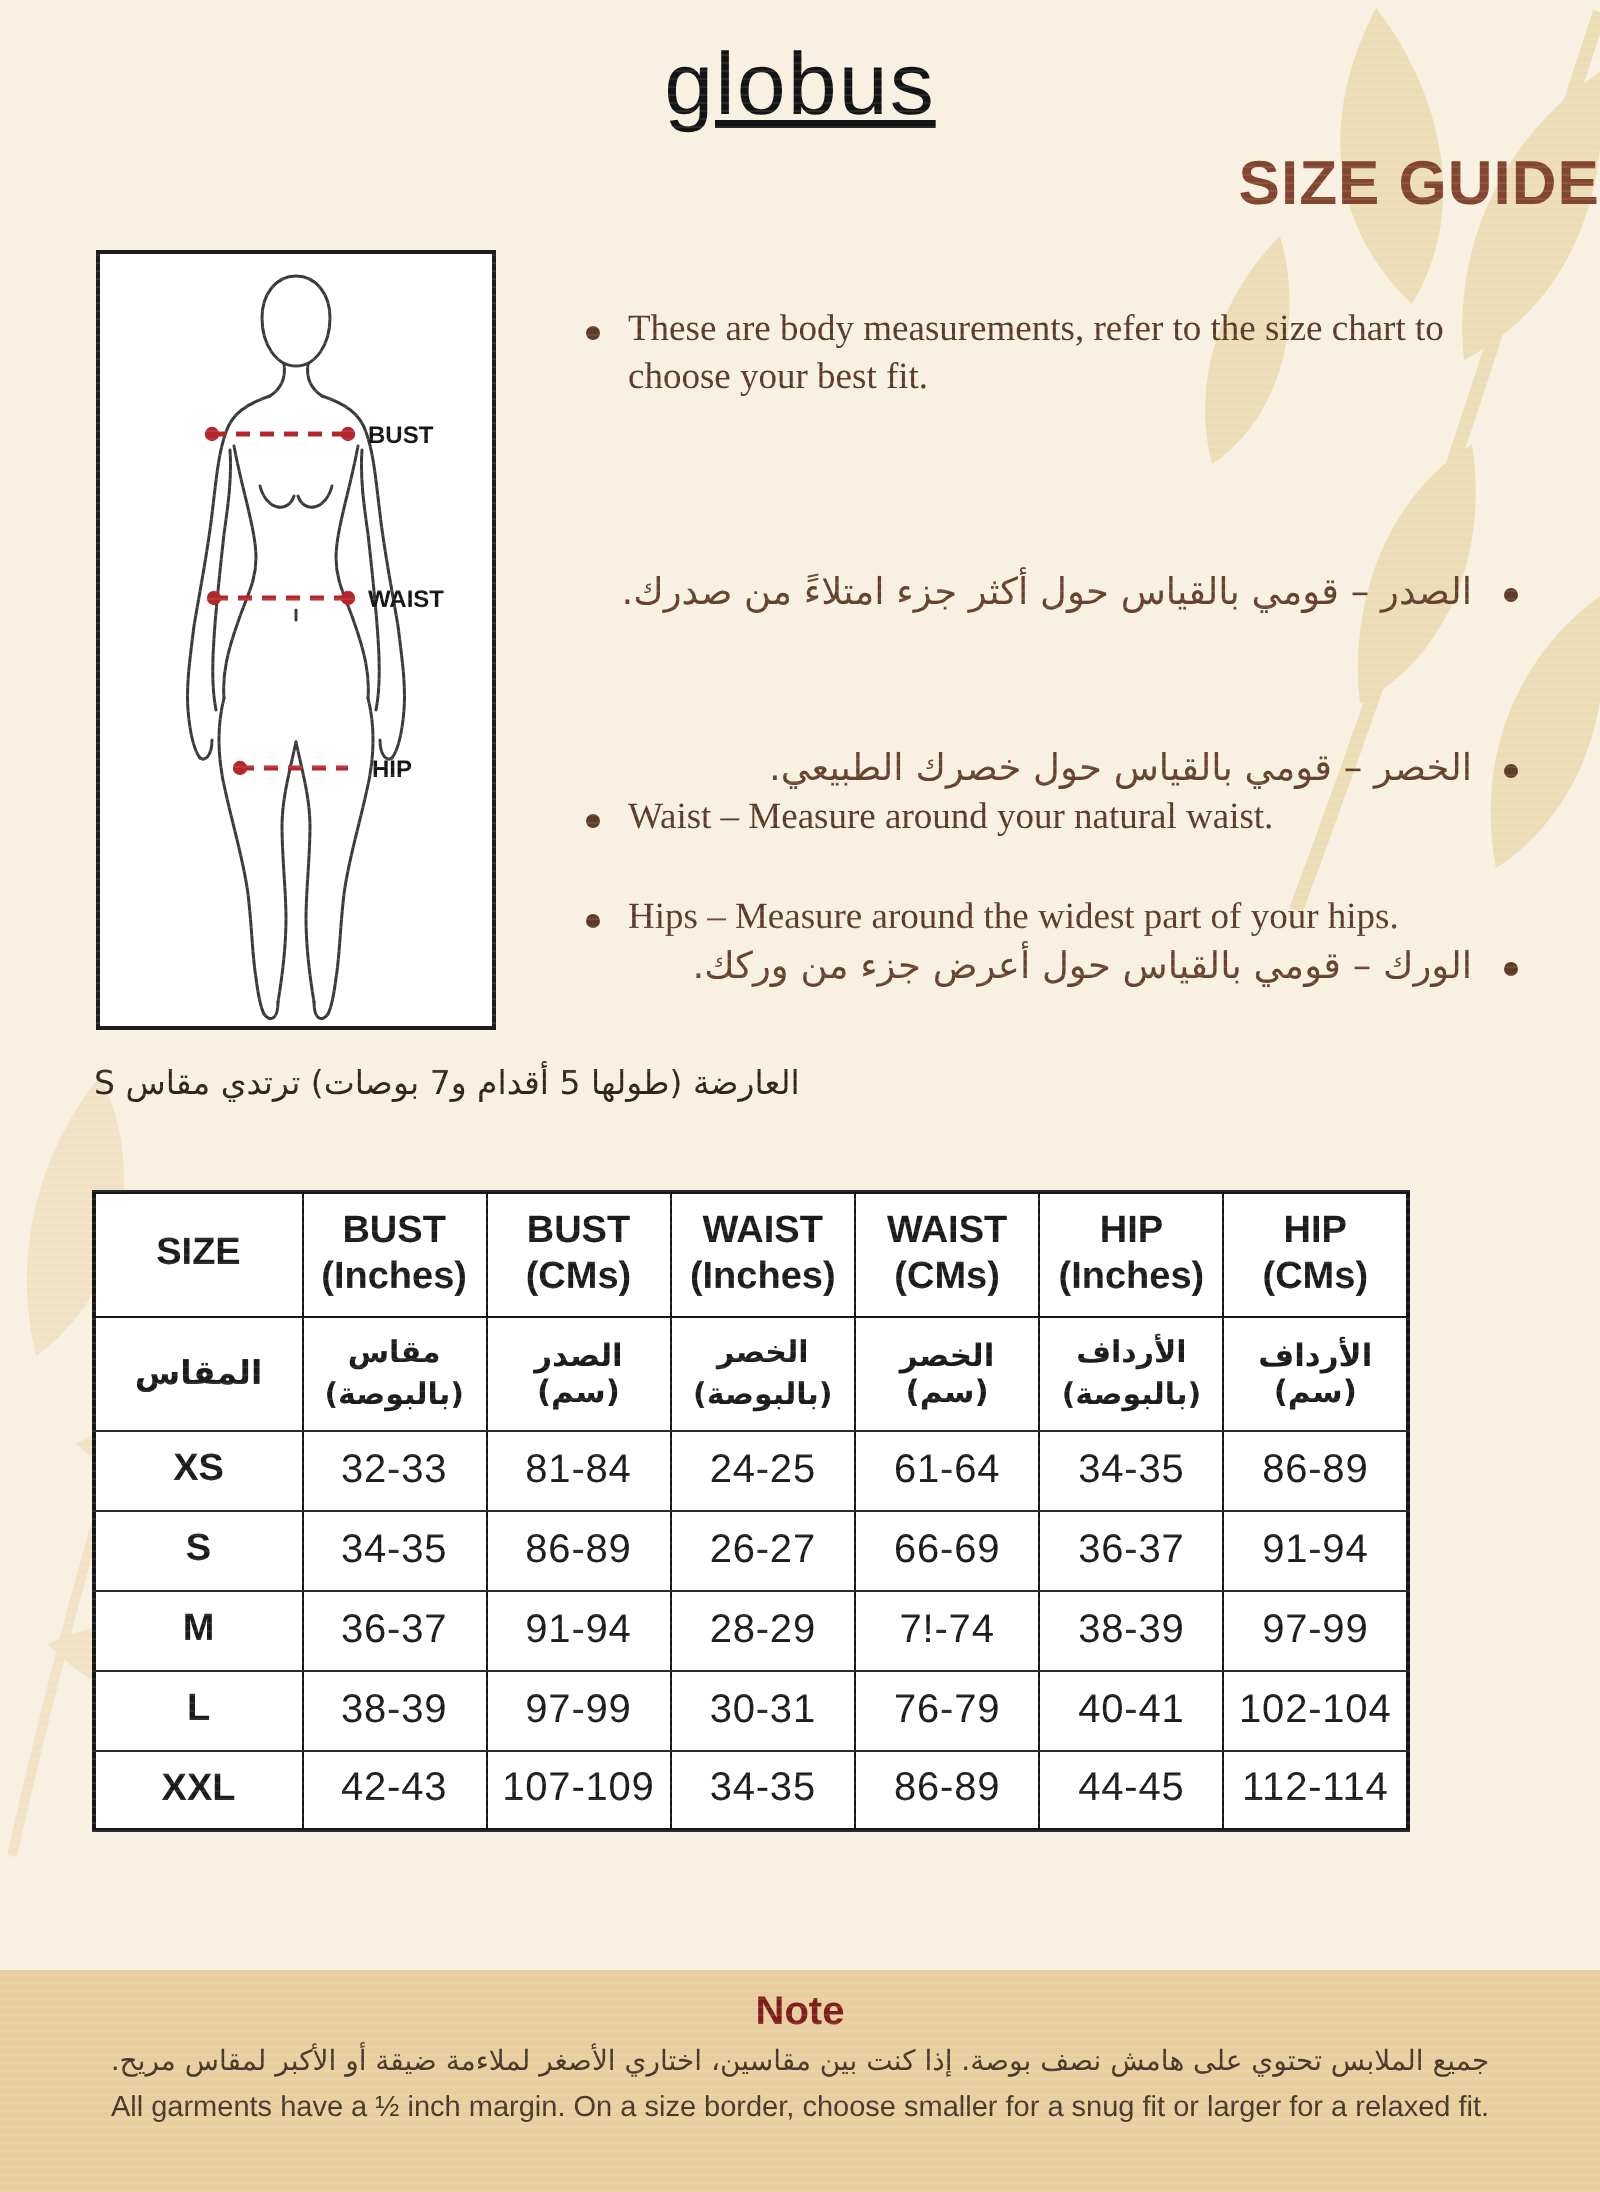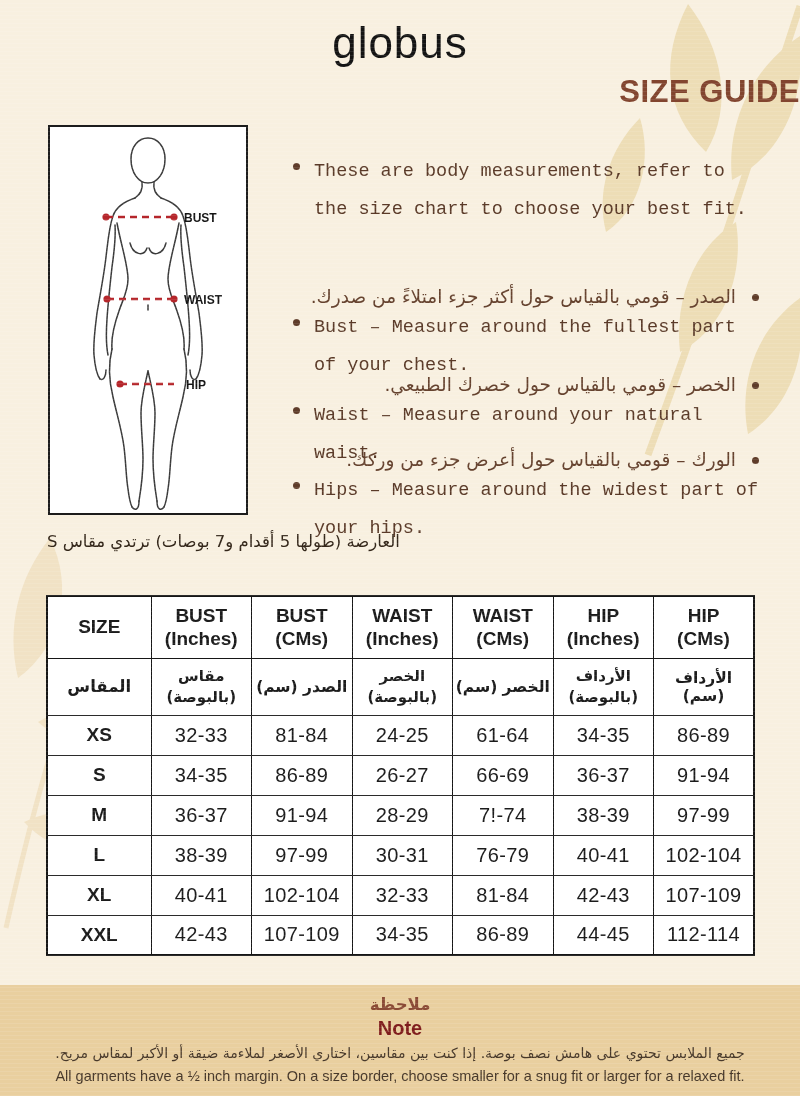--- a/index.html
+++ b/index.html
@@ -12,21 +12,21 @@
     content:""; position:absolute; inset:0; pointer-events:none; z-index:5;
     background:repeating-linear-gradient(0deg, rgba(255,255,255,.18) 0 1px, transparent 1px 4px);
     opacity:.5;
   }
   .decor { position:absolute; z-index:0; }
   .content { position:absolute; inset:0; z-index:2; }
 
   
   .logo {
     position:absolute; top:18px; left:0; width:100%; text-align:center;
-    font-size:44px; font-weight:400; letter-spacing:1px; color:#141414;
+    font-size:44px; font-weight:400; letter-spacing:1px; color:#141414;text-decoration:underline;
   }
   .guide-title {
     position:absolute; top:74px; left:0; width:100%; text-align:right;
     font-size:31px; font-weight:700; letter-spacing:.5px; color:#82452f;
   }
 
   
   .figure-box {
     position:absolute; left:48px; top:125px; width:200px; height:390px;
     background:#ffffff; border:2px solid #1c1c1c; box-sizing:border-box;
@@ -44,38 +44,38 @@
   .bullet.ar { padding-right:26px; }
   .bullet.ar .dot { right:3px; }
   .bullet.en { padding-left:26px; }
   .bullet.en .dot { left:5px; }
   .bullet.ar .txt {
     direction:rtl; font-family:"DejaVu Sans", sans-serif;
     font-size:18.5px; line-height:25px; color:#65422e;
   }
   .bullet.ar .txt.wrap-left { text-align:left; }
   .bullet.en .txt {
-    font-family:Liberation Mono, monospace;
-    font-size:18.5px; line-height:38px; color:#5a3a28;
+    font-family:Liberation Serif, serif;
+    font-size:18.5px; line-height:24px; color:#5a3a28;
   }
 
   
   .model-note { position:absolute; left:47px; top:529px; width:430px; color:#332619; }
   .model-note .ar {
     direction:rtl; text-align:left; font-family:"DejaVu Sans", sans-serif;
     font-size:16.5px; line-height:25px;
   }
   .model-note .en {
     font-family:"Liberation Serif","DejaVu Serif", serif;
     font-size:17.5px; line-height:25px;
   }
 
   
   .size-table {
-    position:absolute; left:46px; top:595px; width:709px;
+    position:absolute; left:46px; top:595px; width:659px;
     border-collapse:collapse; table-layout:fixed; background:#ffffff;
     border:2.5px solid #161616;
   }
   .size-table th, .size-table td {
     border:1.6px solid #161616; text-align:center; vertical-align:middle;
     padding:0; color:#1b1b1b; background:#ffffff;
   }
   tr.en-head { height:62px; }
   tr.en-head th { font-size:19px; font-weight:700; line-height:1.25; }
   tr.ar-head { height:57px; }
@@ -183,45 +183,41 @@
         <span class="dot"></span>
         <div class="txt">These are body measurements, refer to the size chart to choose your best fit.</div>
       </div>
     </div>
 
     <div class="instr g2">
       <div class="bullet ar">
         <span class="dot"></span>
         <div class="txt">الصدر – قومي بالقياس حول أكثر جزء امتلاءً من صدرك.</div>
       </div>
-      <div class="bullet en">
-        <span class="dot"></span>
-        <div class="txt">Bust – Measure around the fullest part of your chest.</div>
-      </div>
     </div>
 
     <div class="instr g3">
       <div class="bullet ar">
         <span class="dot"></span>
         <div class="txt">الخصر – قومي بالقياس حول خصرك الطبيعي.</div>
       </div>
       <div class="bullet en">
         <span class="dot"></span>
         <div class="txt">Waist – Measure around your natural waist.</div>
       </div>
     </div>
 
     <div class="instr g4">
+      <div class="bullet en">
+        <span class="dot"></span>
+        <div class="txt">Hips – Measure around the widest part of your hips.</div>
+      </div>
       <div class="bullet ar">
         <span class="dot"></span>
         <div class="txt">الورك – قومي بالقياس حول أعرض جزء من وركك.</div>
-      </div>
-      <div class="bullet en">
-        <span class="dot"></span>
-        <div class="txt">Hips – Measure around the widest part of your hips.</div>
       </div>
     </div>
 
     <div class="model-note">
       <div class="ar">العارضة (طولها 5 أقدام و7 بوصات) ترتدي مقاس S</div>
     </div>
 
     <table class="size-table">
       <colgroup>
         <col style="width:104px">
@@ -316,41 +312,31 @@
         <tr class="data-row">
           <th>L</th>
           <td>38-39</td>
           <td>97-99</td>
           <td>30-31</td>
           <td>76-79</td>
           <td>40-41</td>
           <td>102-104</td>
         </tr>
         <tr class="data-row">
-          <th>XL</th>
-          <td>40-41</td>
-          <td>102-104</td>
-          <td>32-33</td>
-          <td>81-84</td>
-          <td>42-43</td>
-          <td>107-109</td>
-        </tr>
-        <tr class="data-row">
           <th>XXL</th>
           <td>42-43</td>
           <td>107-109</td>
           <td>34-35</td>
           <td>86-89</td>
           <td>44-45</td>
           <td>112-114</td>
         </tr>
       </tbody>
     </table>
 
     <div class="footer">
-      <div class="t-ar">ملاحظة</div>
       <div class="t-en">Note</div>
       <div class="b-ar">جميع الملابس تحتوي على هامش نصف بوصة. إذا كنت بين مقاسين، اختاري الأصغر لملاءمة ضيقة أو الأكبر لمقاس مريح.</div>
       <div class="b-en">All garments have a ½ inch margin. On a size border, choose smaller for a snug fit or larger for a relaxed fit.</div>
     </div>
 
   </div>
 </div>
 
 </body></html>

